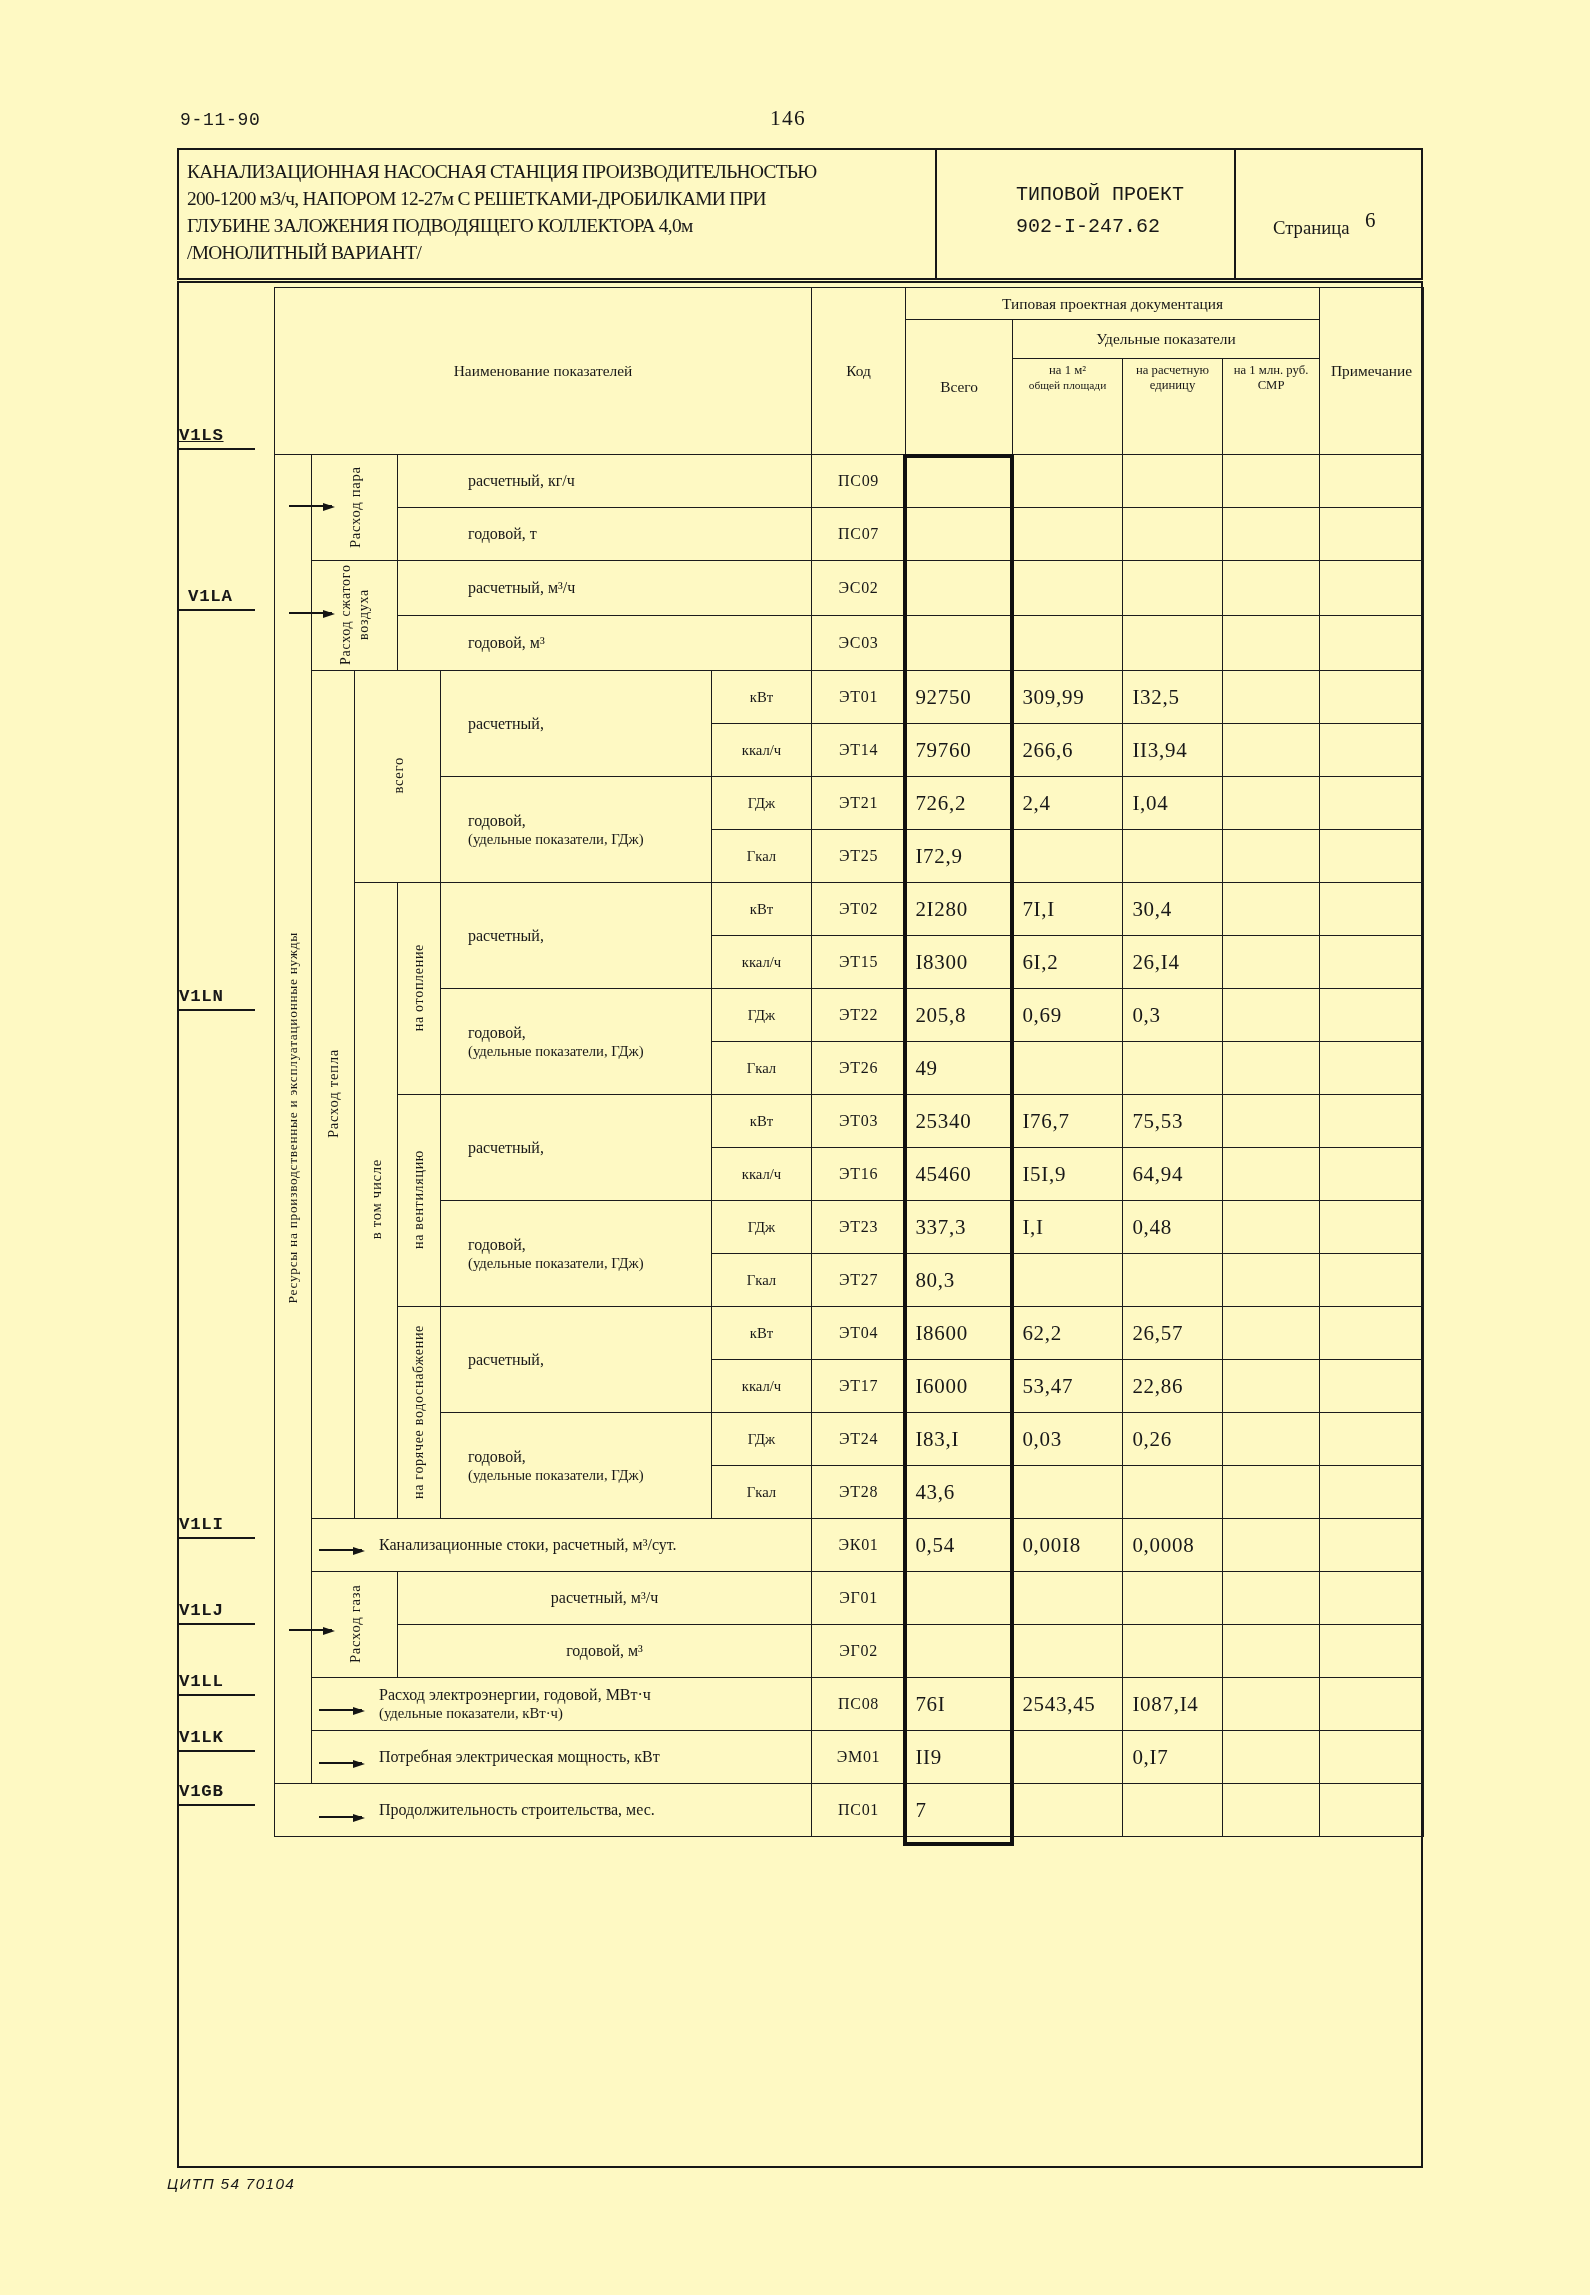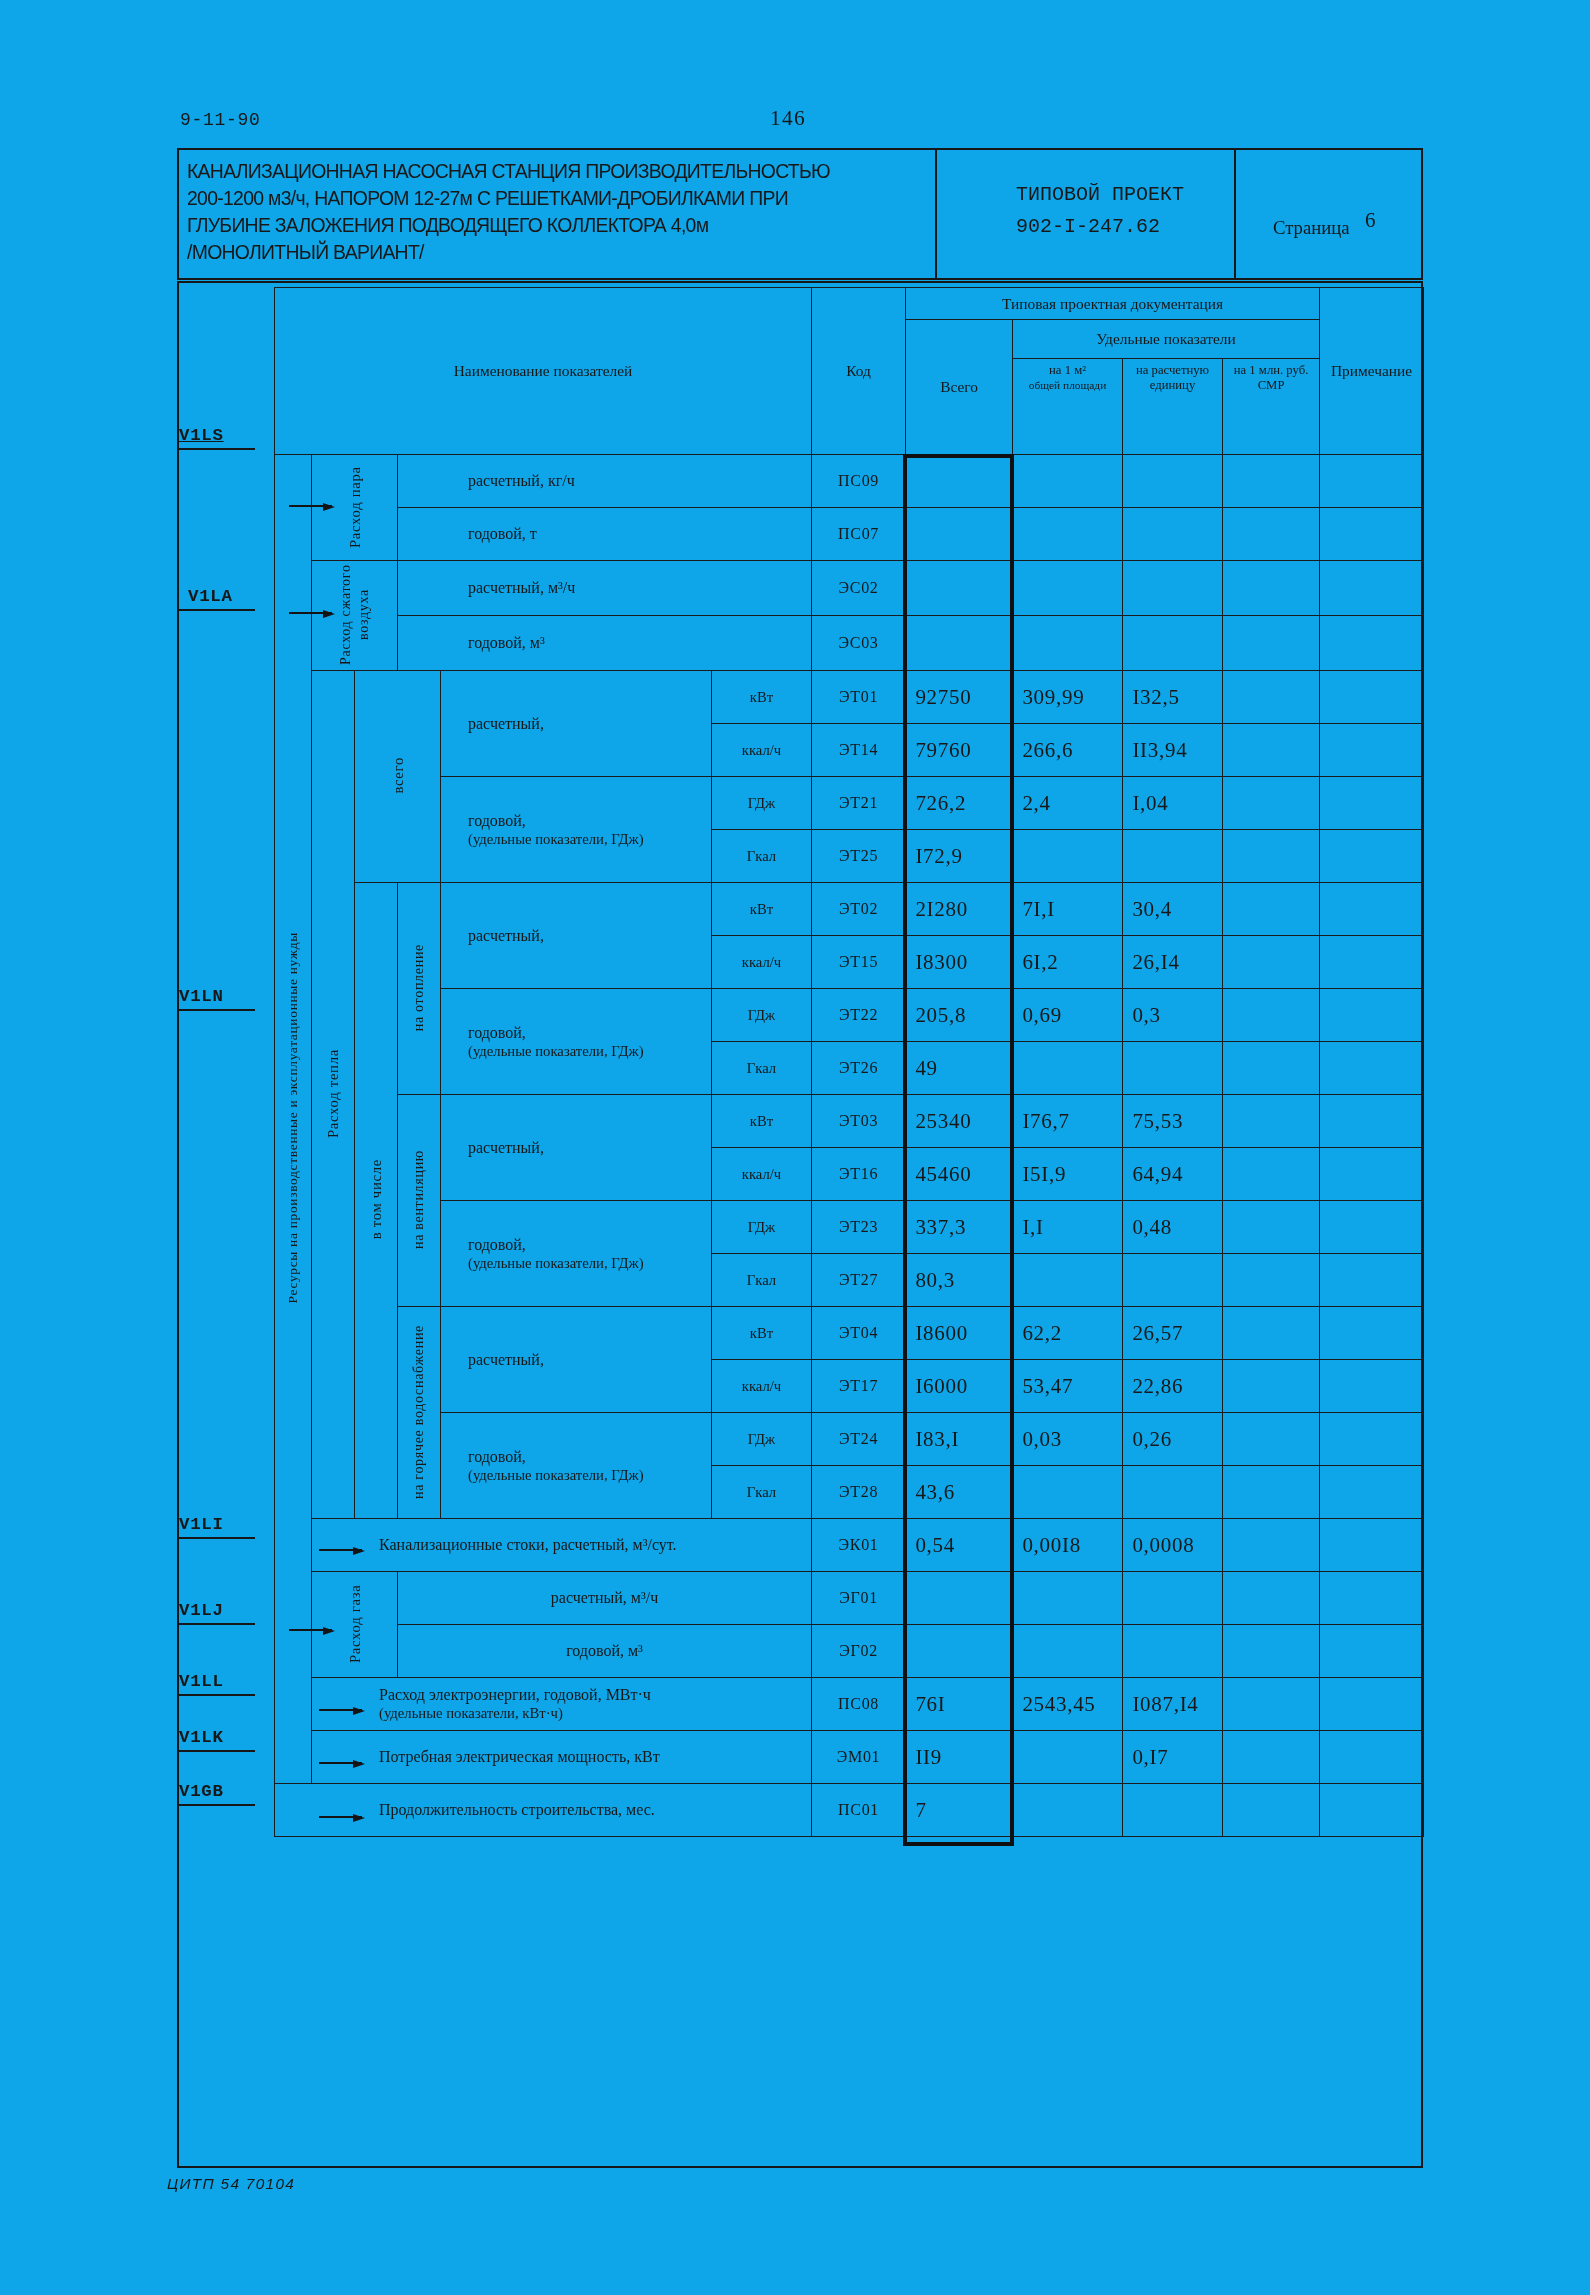--- a/index.html
+++ b/index.html
@@ -1,31 +1,31 @@
 <!DOCTYPE html>
 <html style="font-size:10.7px"><head>
 <meta charset="utf-8">
 <style>
   * { margin:0; padding:0; box-sizing:border-box; }
   html,body { background:#ffffff; }
   .page {
     position:relative; width:1590px; height:2295px;
-    background:#0ea5e9; color:#181818;
+    background:#fef9c3; color:#181818;
     font-family:"Liberation Serif", serif;
     overflow:hidden;
   }
   .abs { position:absolute; }
 
   
   .date { left:180px; top:110px; font-size:18px; letter-spacing:0.7px; font-family:"Liberation Mono", monospace; }
   .pagenum { left:770px; top:106px; font-size:21.4px; letter-spacing:1.3px; }
 
   
   .hdrbox { left:177px; top:148px; width:1246px; height:132px; border:2.7px solid #171717; display:flex; background:transparent; }
-  .hdr-title { width:756px; padding:8px 0 0 8px; font-family:Liberation Sans, sans-serif; font-size:19.4px; line-height:27px; letter-spacing:-0.7px; white-space:nowrap; }
+  .hdr-title { width:756px; padding:8px 0 0 8px; font-family:Liberation Serif, serif; font-size:19.4px; line-height:27px; letter-spacing:-0.7px; white-space:nowrap; }
   .hdr-proj { width:299px; border-left:2px solid #171717; padding:29px 8px 0 79px; font-family:"Liberation Mono", monospace; font-size:20px; line-height:32px; }
   .hdr-page { flex:1; border-left:2px solid #171717; padding:65px 0 0 37px; font-size:18.7px; }
   .hdr-page .pgv { font-size:21px; position:relative; top:-6.7px; margin-left:10.7px; }
 
   
   .frame { left:177px; top:281px; width:1246px; height:1887px; border:2.7px solid #171717; }
 
   
   .mcode { position:absolute; left:179px; width:76px; font-family:"Liberation Mono", monospace; font-weight:700; font-size:17.4px; letter-spacing:0.7px; border-bottom:2px solid #171717; padding-bottom:3.3px; }
 

